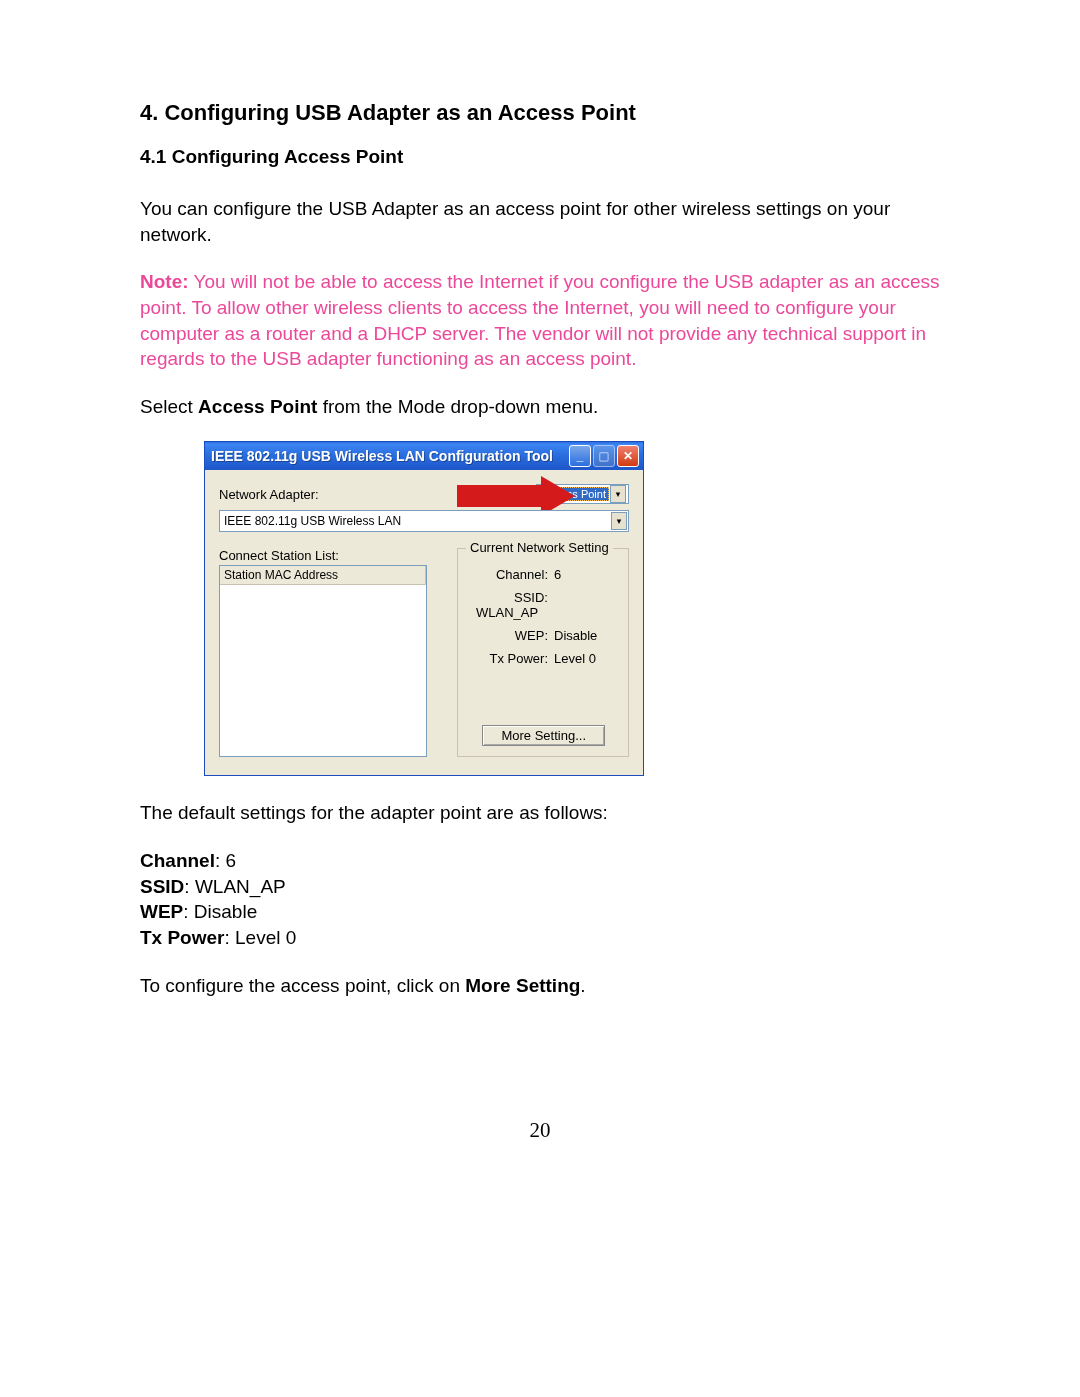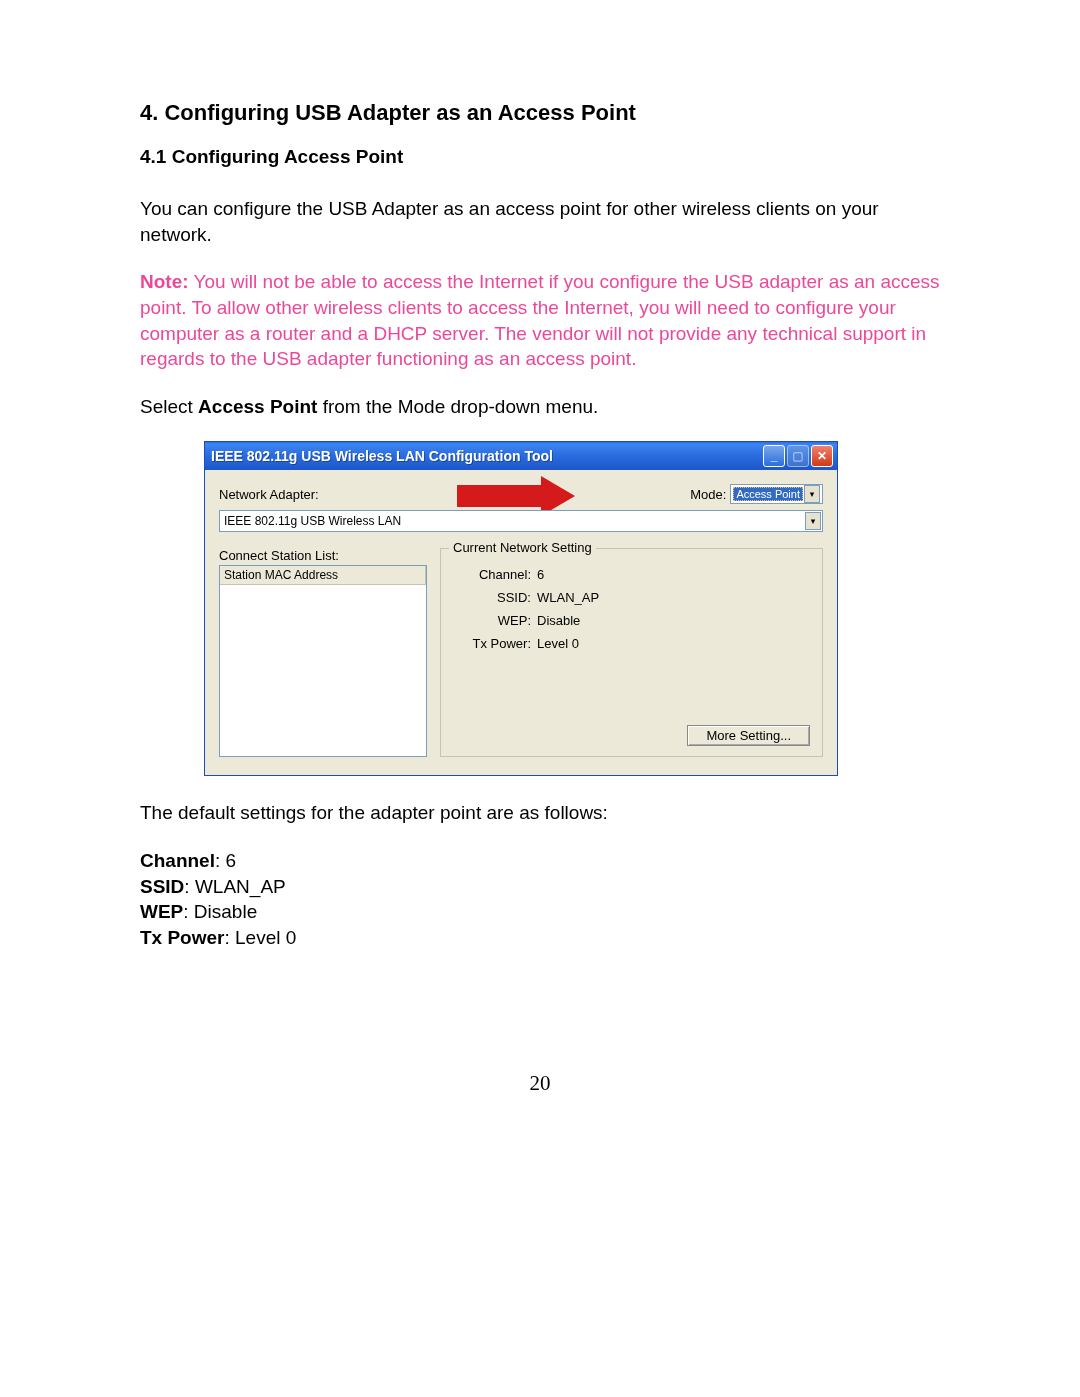--- a/index.html
+++ b/index.html
@@ -32,21 +32,21 @@
   .note {
     color: #ec4899;
   }
   .note-label {
     font-weight: bold;
   }
   .bold { font-weight: bold; }
 
   
   .shot-wrap {
-    width: 634px;
+    width: 440px;
     margin: 6px 0 24px 64px;
   }
   .xp-window {
     border: 1px solid #1a4bbf;
     background: #ece9d8;
     font-family: Tahoma, Arial, sans-serif;
     font-size: 13px;
     color: #000;
   }
   .titlebar {
@@ -140,21 +140,21 @@
     align-items:center;
     padding:0 4px;
     font-size:12px;
     position:relative;
   }
   .adapter-select .dd-btn{
     position:absolute; right:1px; top:1px; height:16px;
   }
   .mid-row {
     display:flex;
-    gap:13px;
+    gap:30px;
     margin-top:16px;
   }
   .left-col {
     width:208px;
   }
   .list-label{ font-size:13px; }
   .listbox {
     margin-top:2px;
     border:1px solid #7b9ebd;
     background:#fff;
@@ -177,21 +177,21 @@
     position:absolute;
     top:-9px; left:8px;
     background:#ece9d8;
     padding:0 4px;
     font-size:13px;
   }
   .kv { font-size:13px; margin:8px 0 8px 6px; }
   .kv .k { display:inline-block; width:72px; text-align:right; margin-right:6px;}
   .more-btn {
     position:absolute;
-    right:12px; bottom:10px;
+    right:23px; bottom:10px;
     border:1px solid #888;
     background:#ece9d8;
     padding:2px 18px;
     font-size:13px;
     box-shadow: inset 1px 1px 0 #fff, inset -1px -1px 0 #aaa;
   }
   .frames {
     display:flex;
     gap:80px;
     margin-top:80px;
@@ -213,21 +213,21 @@
     font-family: "Times New Roman", serif;
   }
 </style>
 </head>
 <body>
 
 <div class="page">
   <div class="h1">4. Configuring USB Adapter as an Access Point</div>
   <div class="h2">4.1 Configuring Access Point</div>
 
-  <div class="para">You can configure the USB Adapter as an access point for other wireless clients on your network.</div>
+  <div class="para">You can configure the USB Adapter as an access point for other wireless settings on your network.</div>
 
   <div class="para note">
     <span class="note-label">Note:</span><span> You will not be able to access the Internet if you configure the USB adapter as an access point. To allow other wireless clients to access the Internet, you will need to configure your computer as a router and a DHCP server. The vendor will not provide any technical support in regards to the USB adapter functioning as an access point.</span>
   </div>
 
   <div class="para">
     <span>Select </span><span class="bold">Access Point</span><span> from the Mode drop-down menu.</span>
   </div>
 
   <div class="shot-wrap">
@@ -282,15 +282,18 @@
 
   <div class="para">The default settings for the adapter point are as follows:</div>
 
   <div class="defaults">
     <div class="line"><span class="k">Channel</span><span>: 6</span></div>
     <div class="line"><span class="k">SSID</span><span>: WLAN_AP</span></div>
     <div class="line"><span class="k">WEP</span><span>: Disable</span></div>
     <div class="line"><span class="k">Tx Power</span><span>: Level 0</span></div>
   </div>
 
+  <div class="para">
+    <span>To configure the access point, click on </span><span class="bold">More Setting</span><span>.</span>
+  </div>
 
   <div class="page-number">20</div>
 </div>
 
 </body></html>

